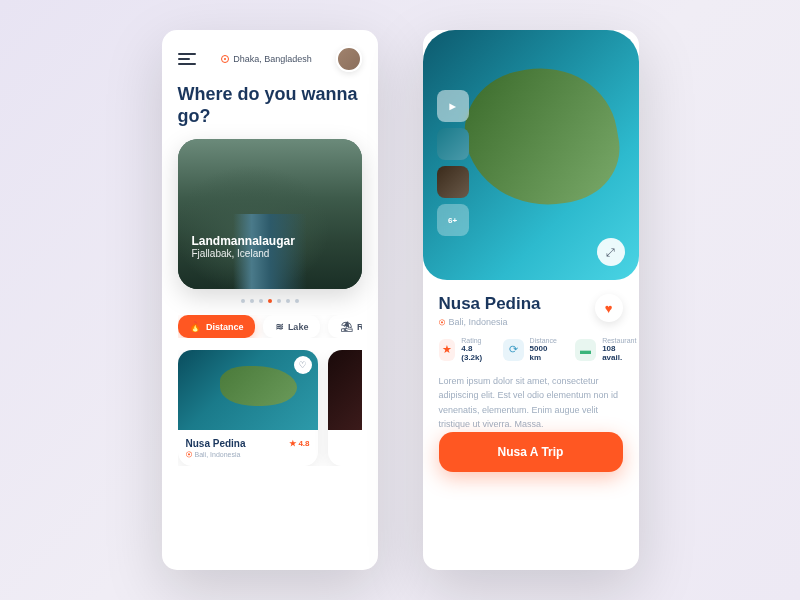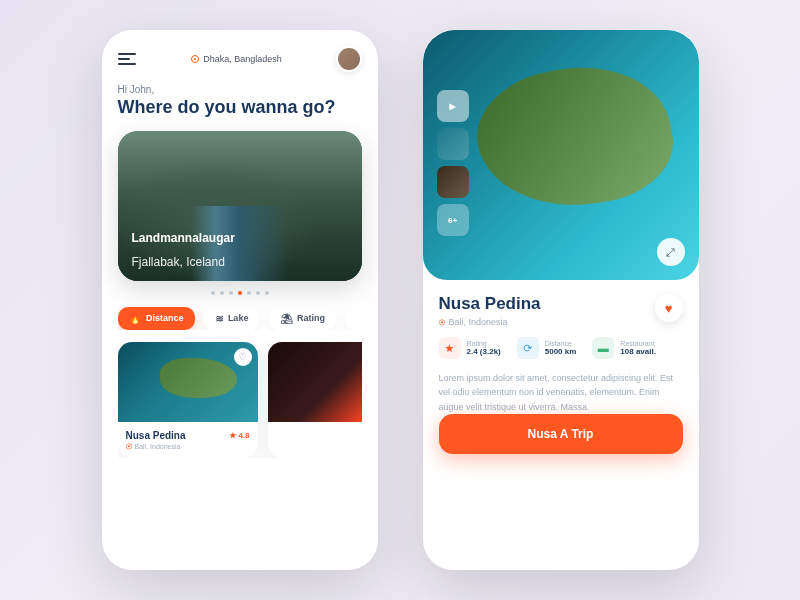--- a/index.html
+++ b/index.html
@@ -1,35 +1,35 @@
 <!DOCTYPE html>
 <html><head>
 <meta charset="utf-8">
 <style>
 *{margin:0;padding:0;box-sizing:border-box;font-family:-apple-system,BlinkMacSystemFont,'Segoe UI',sans-serif}
 body{width:800px;height:600px;background:linear-gradient(135deg,#e8e4f3 0%,#f0edf5 50%,#ede9f4 100%);display:flex;align-items:center;justify-content:center;gap:45px;padding:30px}
-.phone{width:276px;height:540px;background:#fff;border-radius:30px;box-shadow:0 20px 60px rgba(0,0,0,0.15);overflow:hidden;position:relative;padding:16px}
+.phone{width:216px;height:540px;background:#fff;border-radius:15px;box-shadow:0 20px 60px rgba(0,0,0,0.15);overflow:hidden;position:relative;padding:16px}
 .header{display:flex;align-items:center;justify-content:space-between;margin-bottom:12px}
 .menu-icon{width:20px;display:flex;flex-direction:column;gap:3px}
 .menu-icon span{height:2px;background:#2d3748;border-radius:1px}
 .menu-icon span:nth-child(1){width:18px}
 .menu-icon span:nth-child(2){width:12px}
 .menu-icon span:nth-child(3){width:18px}
 .location{display:flex;align-items:center;gap:4px;font-size:9px;color:#4a5568}
 .loc-dot{width:8px;height:8px;border:1.5px solid #ff5722;border-radius:50%;position:relative}
 .loc-dot::after{content:'';position:absolute;width:2px;height:2px;background:#ff5722;border-radius:50%;top:1.5px;left:1.5px}
 .avatar{width:26px;height:26px;border-radius:50%;background:linear-gradient(135deg,#a0826d,#8b6f5c);border:2px solid #fff;box-shadow:0 2px 6px rgba(0,0,0,0.1)}
 .greeting{font-size:10px;color:#718096;margin-bottom:2px}
 .title{font-size:18px;font-weight:800;color:#1a365d;line-height:1.2;margin-bottom:12px}
 .hero-card{width:100%;height:150px;border-radius:20px;background:linear-gradient(180deg,#4a6b5c 0%,#2d4a3e 60%,#1a3329 100%);position:relative;overflow:hidden;margin-bottom:10px;box-shadow:0 8px 24px rgba(0,0,0,0.15)}
 .hero-mountain{position:absolute;width:100%;height:100%;background:radial-gradient(ellipse at 40% 60%,#3d5a4a 0%,transparent 50%),linear-gradient(180deg,#6b8a7a 0%,#3d5a4a 40%,#2a4235 70%,#1a2f26 100%)}
 .hero-river{position:absolute;bottom:0;width:100%;height:50%;background:linear-gradient(90deg,transparent 30%,#4a7a8a 40%,#2d5a6a 50%,transparent 70%)}
-.hero-text{position:absolute;bottom:12px;left:14px;color:#fff}
+.hero-text{position:absolute;bottom:30px;left:14px;color:#fff}
 .hero-name{font-size:12px;font-weight:600}
-.hero-loc{font-size:12px;opacity:0.9;margin-top:10px}
+.hero-loc{font-size:10px;opacity:0.9;margin-top:0}
 .dots{display:flex;justify-content:center;gap:5px;margin-bottom:12px}
 .dot{width:4px;height:4px;border-radius:50%;background:#cbd5e0}
 .dot.active{background:#ff5722}
 .chips{display:flex;gap:8px;margin-bottom:12px;overflow:hidden}
 .chip{padding:6px 12px;border-radius:10px;font-size:9px;font-weight:600;display:flex;align-items:center;gap:4px;white-space:nowrap;flex-shrink:0}
 .chip.active{background:#ff5722;color:#fff;box-shadow:0 4px 12px rgba(255,87,34,0.3)}
 .chip:not(.active){background:#fff;color:#4a5568;box-shadow:0 2px 8px rgba(0,0,0,0.06)}
 .chip-icon{font-size:10px}
 .cards-row{display:flex;gap:10px;overflow:hidden}
 .mini-card{width:140px;flex-shrink:0;background:#fff;border-radius:14px;box-shadow:0 4px 16px rgba(0,0,0,0.08);overflow:hidden}
@@ -77,21 +77,20 @@
         <span></span>
         <span></span>
         <span></span>
       </div>
     <div class="location">
       <span class="loc-dot"></span>
       <span>Dhaka, Bangladesh</span>
     </div>
     <div class="avatar"></div>
   </div>
-  <div class="greeting">Hi John,</div>
   <div class="title">Where do you wanna go?</div>
   <div class="hero-card">
     <div class="hero-mountain"></div>
     <div class="hero-river"></div>
     <div class="hero-text">
       <div class="hero-name">Landmannalaugar</div>
       <div class="hero-loc">Fjallabak, Iceland</div>
     </div>
   </div>
   <div class="dots">
@@ -161,21 +160,21 @@
           <span>Bali, Indonesia</span>
         </div>
     </div>
     <div class="heart-circle">♥</div>
   </div>
   <div class="stats">
     <div class="stat">
       <div class="stat-icon s1">★</div>
       <div>
           <div class="stat-label">Rating</div>
-          <div class="stat-val">2.4 (3.2k)</div>
+          <div class="stat-val">4.8 (3.2k)</div>
         </div>
     </div>
     <div class="stat">
       <div class="stat-icon s2">⟳</div>
       <div>
           <div class="stat-label">Distance</div>
           <div class="stat-val">5000 km</div>
         </div>
     </div>
     <div class="stat">

